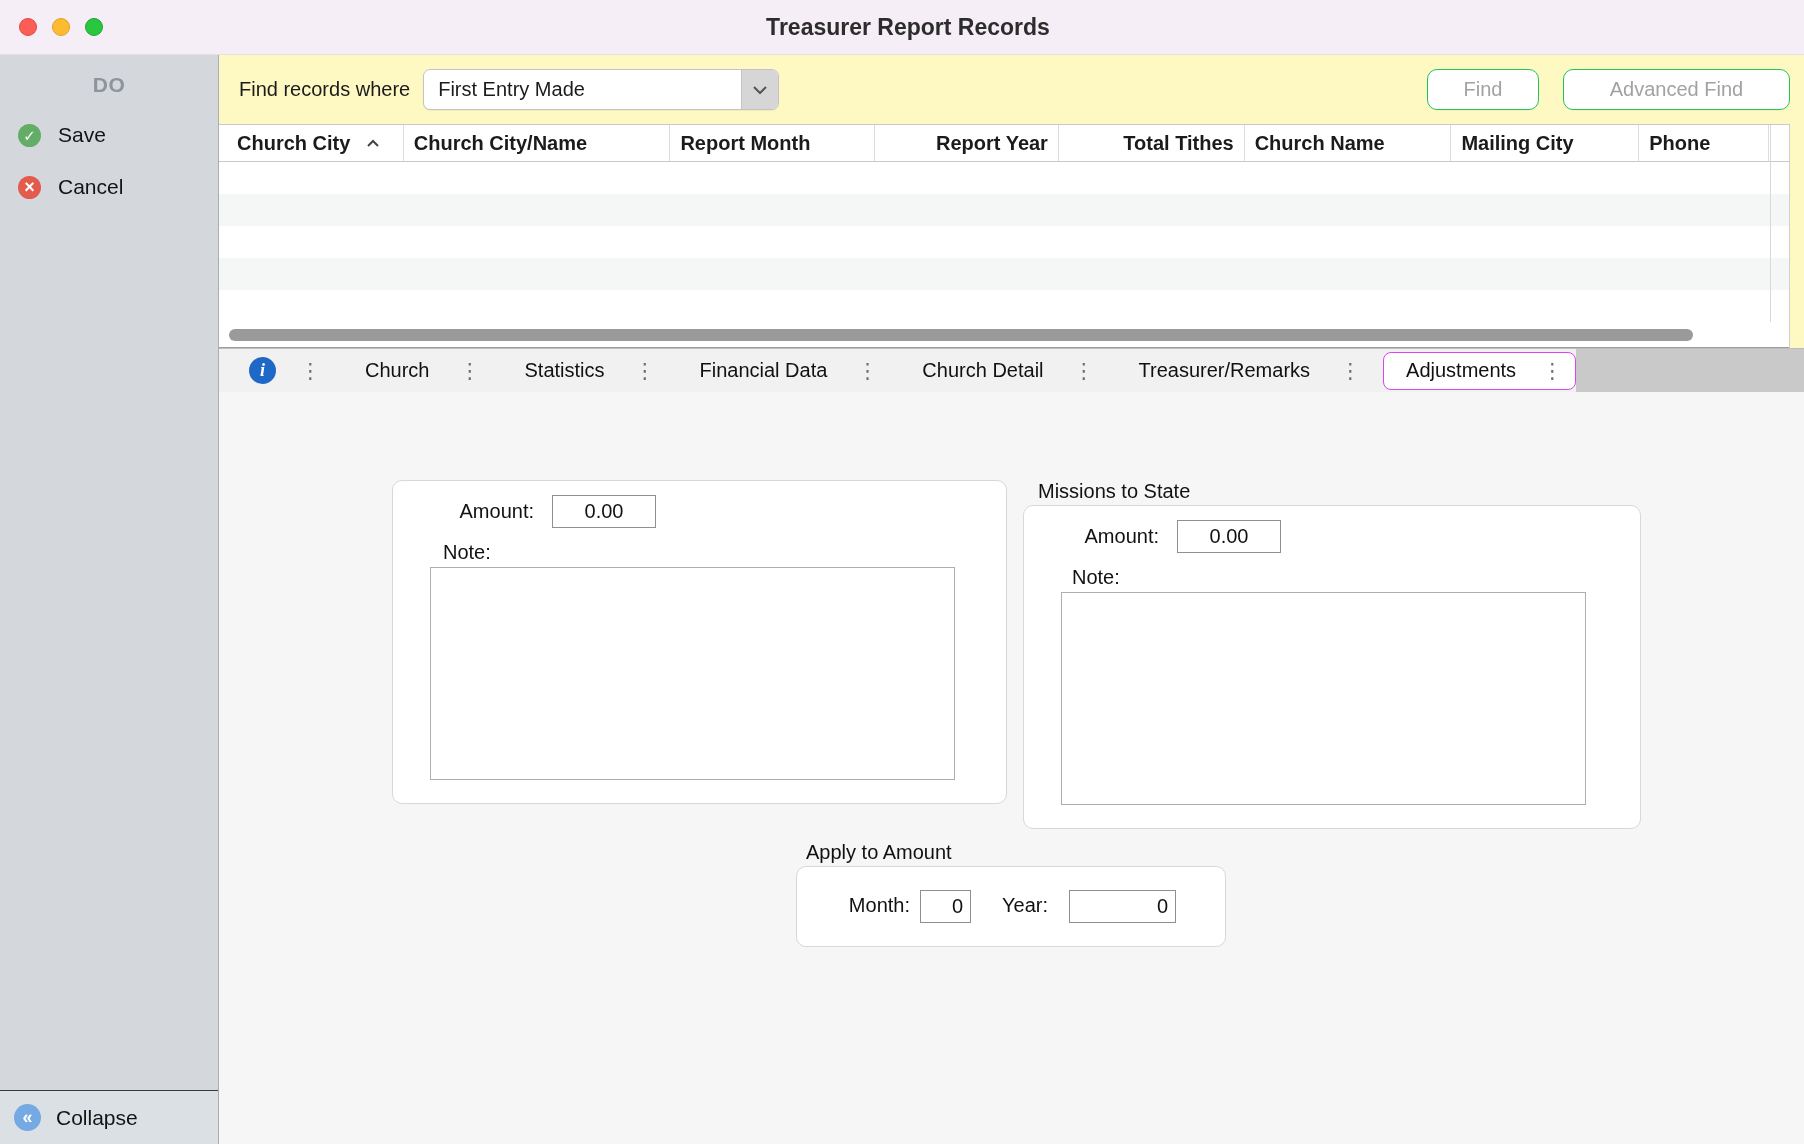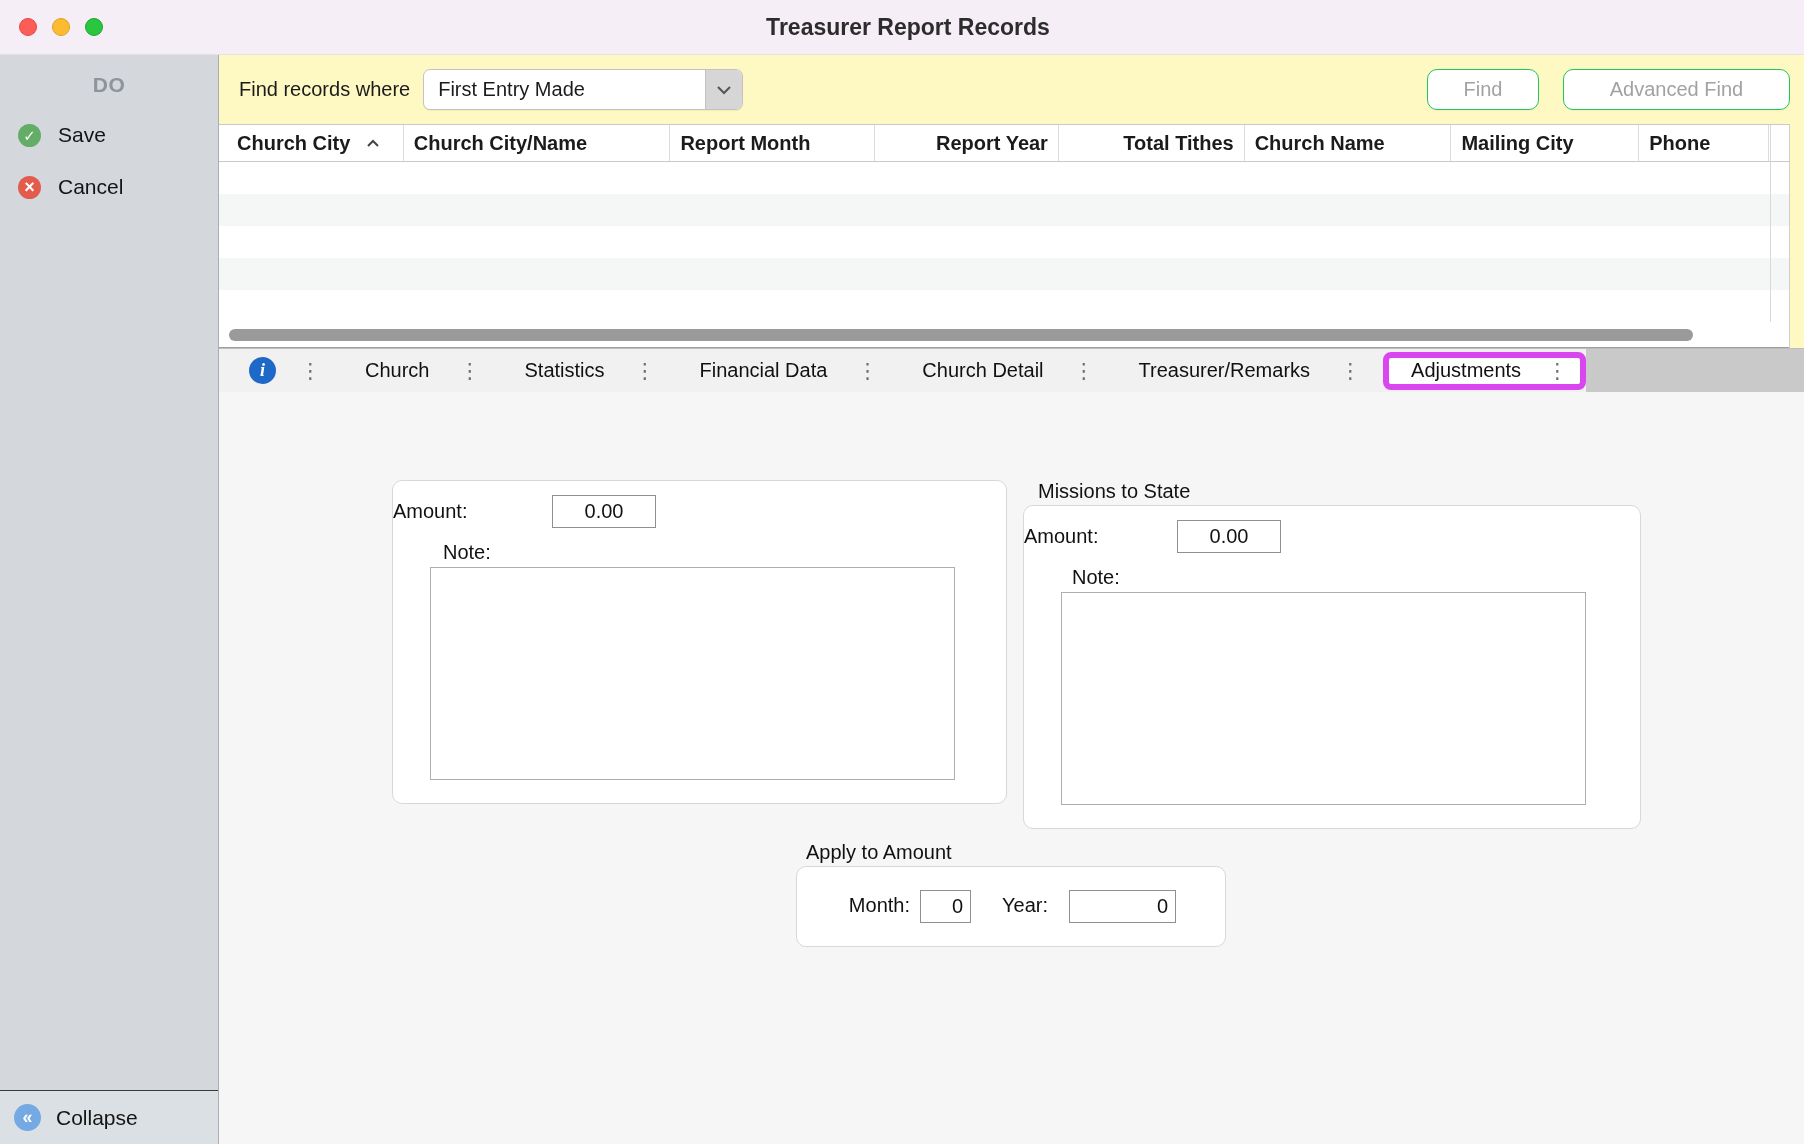--- a/index.html
+++ b/index.html
@@ -29,21 +29,21 @@
   .side-label{font-size:21px;color:#141414;}
   .side-footer{position:absolute;left:0;right:0;bottom:0;height:54px;border-top:1px solid #3a3a3a;display:flex;align-items:center;gap:15px;padding-left:14px;background:#dbe0e5;}
   .cicon.collapse{width:27px;height:27px;background:#74a9e3;font-size:18px;font-weight:bold;padding-bottom:2px;}
 
   
   .main{flex:1;display:flex;flex-direction:column;min-width:0;background:#fef9c3;}
 
   
   .toolbar{height:69px;flex:0 0 auto;display:flex;align-items:center;padding:0 14px 0 20px;}
   .find-label{font-size:20px;}
-  .dropdown{margin-left:13px;width:320px;height:41px;background:#fff;border:1px solid #c3c3c3;border-radius:7px;display:flex;align-items:stretch;overflow:hidden;box-shadow:0 1px 1px rgba(0,0,0,.06);}
+  .dropdown{margin-left:13px;width:356px;height:41px;background:#fff;border:1px solid #c3c3c3;border-radius:7px;display:flex;align-items:stretch;overflow:hidden;box-shadow:0 1px 1px rgba(0,0,0,.06);}
   .dropdown-text{flex:1;display:flex;align-items:center;padding-left:14px;font-size:20px;}
   .dropdown-btn{width:37px;background:#d6d6d6;border-left:1px solid #c3c3c3;display:flex;align-items:center;justify-content:center;}
   .spacer{flex:1;}
   .btn{height:41px;border:1px solid #22c55e;background:#fff;border-radius:10px;font-size:20px;color:#a2a2a2;display:flex;align-items:center;justify-content:center;box-shadow:0 1px 1px rgba(0,0,0,.04);}
   .btn.find{width:112px;}
   .btn.advanced{width:227px;margin-left:24px;}
 
   
   .table-wrap{margin-right:14px;background:#fff;border-top:1px solid #c9c9c9;border-right:1px solid #d0d0d0;position:relative;flex:0 0 auto;}
   .thead{display:flex;height:37px;align-items:stretch;border-bottom:1px solid #c9c9c9;font-weight:bold;font-size:20px;}
@@ -63,35 +63,35 @@
 
   
   .tabstrip{height:44px;flex:0 0 auto;display:flex;background:#c9c9c9;border-top:1px solid #bdbdbd;}
   .tabs-light{display:flex;align-items:center;background:#f1f1f1;padding-left:30px;}
   .info-chip{display:flex;align-items:center;}
   .info-icon{width:27px;height:27px;border-radius:50%;background:#1e68c8;color:#fff;display:flex;align-items:center;justify-content:center;font-size:18px;font-weight:bold;font-style:italic;font-family:"Liberation Serif","DejaVu Serif",serif;}
   .kebab{color:#6f6f6f;font-size:21px;margin-left:30px;line-height:1;}
   .info-chip .kebab{margin-left:24px;}
   .tab{display:flex;align-items:center;}
   .tab .tab-label{margin-left:44px;font-size:20px;color:#111;}
-  .tab.selected{background:#fff;border:6px solid #d946ef;border-radius:8px;height:38px;margin-left:22px;padding:0 12px 0 22px;}
+  .tab.selected{background:#fff;border:1px solid #d946ef;border-radius:8px;height:38px;margin-left:22px;padding:0 12px 0 22px;}
   .tab.selected .tab-label{margin-left:0;}
   .tab.selected .kebab{margin-left:26px;}
   .strip-filler{flex:1;background:#c9c9c9;}
 
   
   .content{flex:1;background:#f6f6f6;position:relative;min-height:0;}
   .group{position:absolute;}
   .group-title{font-size:20px;margin-left:15px;height:25px;color:#111;}
   .gbox{background:#fff;border:1px solid #d8d8d8;border-radius:10px;position:relative;}
   .g1{left:173px;top:88px;width:615px;}
   .g2{left:804px;top:88px;width:618px;}
   .g1 .gbox,.g2 .gbox{height:324px;}
   .flabel{position:absolute;font-size:20px;color:#111;}
-  .amount-label{top:19px;left:0;width:141px;text-align:left;}
+  .amount-label{top:19px;left:0;width:141px;text-align:right;}
   .tinput{position:absolute;border:1px solid #8f8f8f;background:#fff;font-size:20px;font-family:inherit;color:#111;}
   .amount-input{top:14px;left:159px;width:104px;height:33px;text-align:center;}
   .g2 .amount-label{width:135px;}
   .g2 .amount-input{left:153px;}
   .note-label{top:60px;left:50px;}
   .g2 .note-label{left:48px;}
   .note-area{position:absolute;top:86px;left:37px;width:525px;height:213px;border:1px solid #aeaeae;background:#fff;resize:none;font-size:20px;font-family:inherit;padding:6px;}
   .apply{left:577px;top:449px;width:430px;}
   .apply .group-title{margin-left:10px;}
   .apply .gbox{height:81px;}

